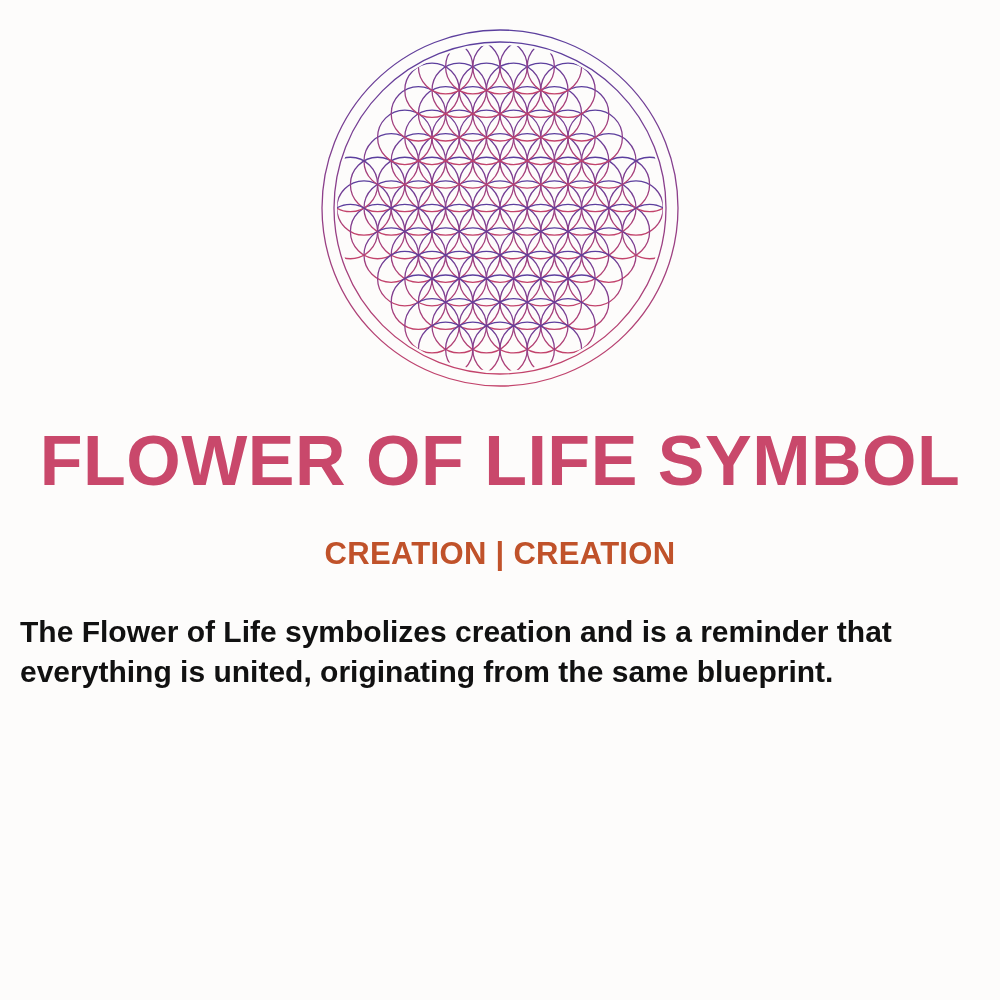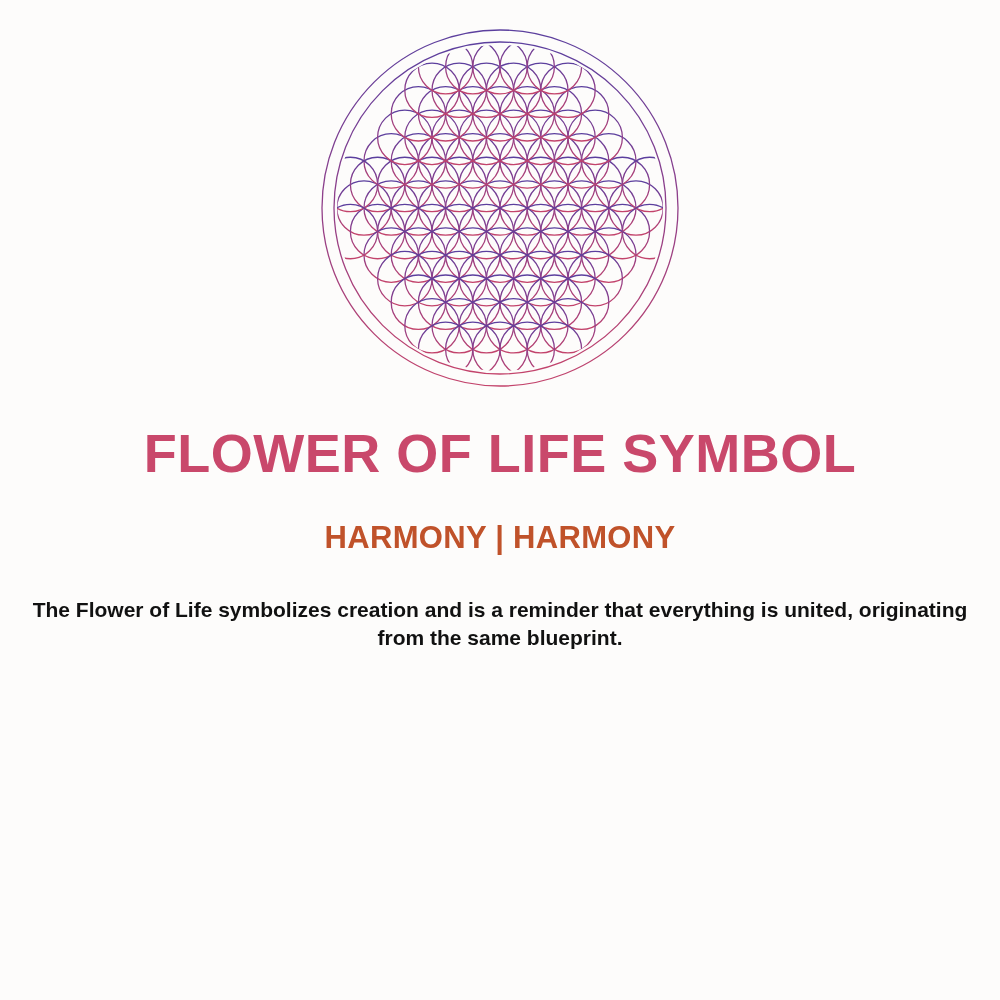--- a/index.html
+++ b/index.html
@@ -29,42 +29,41 @@
     align-items: center;
     justify-content: center;
     margin-top: 8px;
   }
   .symbol-wrap svg {
     display: block;
   }
   .title {
     font-family: "Liberation Sans", sans-serif;
     font-weight: bold;
-    font-size: 54px;
+    font-size: 70px;
     letter-spacing: 0.5px;
     color: #c9486b;
     text-align: center;
     line-height: 1;
     margin-top: 18px;
   }
   .subtitle {
     font-family: "Liberation Sans", sans-serif;
     font-weight: bold;
     font-size: 31px;
     color: #c0522a;
     text-align: center;
     margin-top: 40px;
     letter-spacing: 0.3px;
   }
   .body-text {
     font-family: "Liberation Sans", sans-serif;
     font-weight: bold;
-    font-size: 21px;
+    font-size: 30px;
     color: #111111;
-    text-align: center;
     line-height: 1.33;
     width: 960px;
     margin-top: 40px;
   }
   .body-text p {
     margin: 0;
   }
 </style>
 </head>
 <body>
@@ -210,19 +209,19 @@
           <circle cx="339.6" cy="213.55" r="27.2"></circle>
           <circle cx="40.4" cy="166.45" r="27.2"></circle>
           <circle cx="40.4" cy="213.55" r="27.2"></circle>
         </g>
       </g>
     </svg>
   </div>
 
   <div class="title">FLOWER OF LIFE SYMBOL</div>
 
-  <div class="subtitle">HARMONY | HARMONY</div>
+  <div class="subtitle">CREATION | CREATION</div>
 
   <div class="body-text">
     <p>The Flower of Life symbolizes creation and is a reminder that everything is united, originating from the same blueprint.</p>
   </div>
 
 </div>
 
 </body></html>

